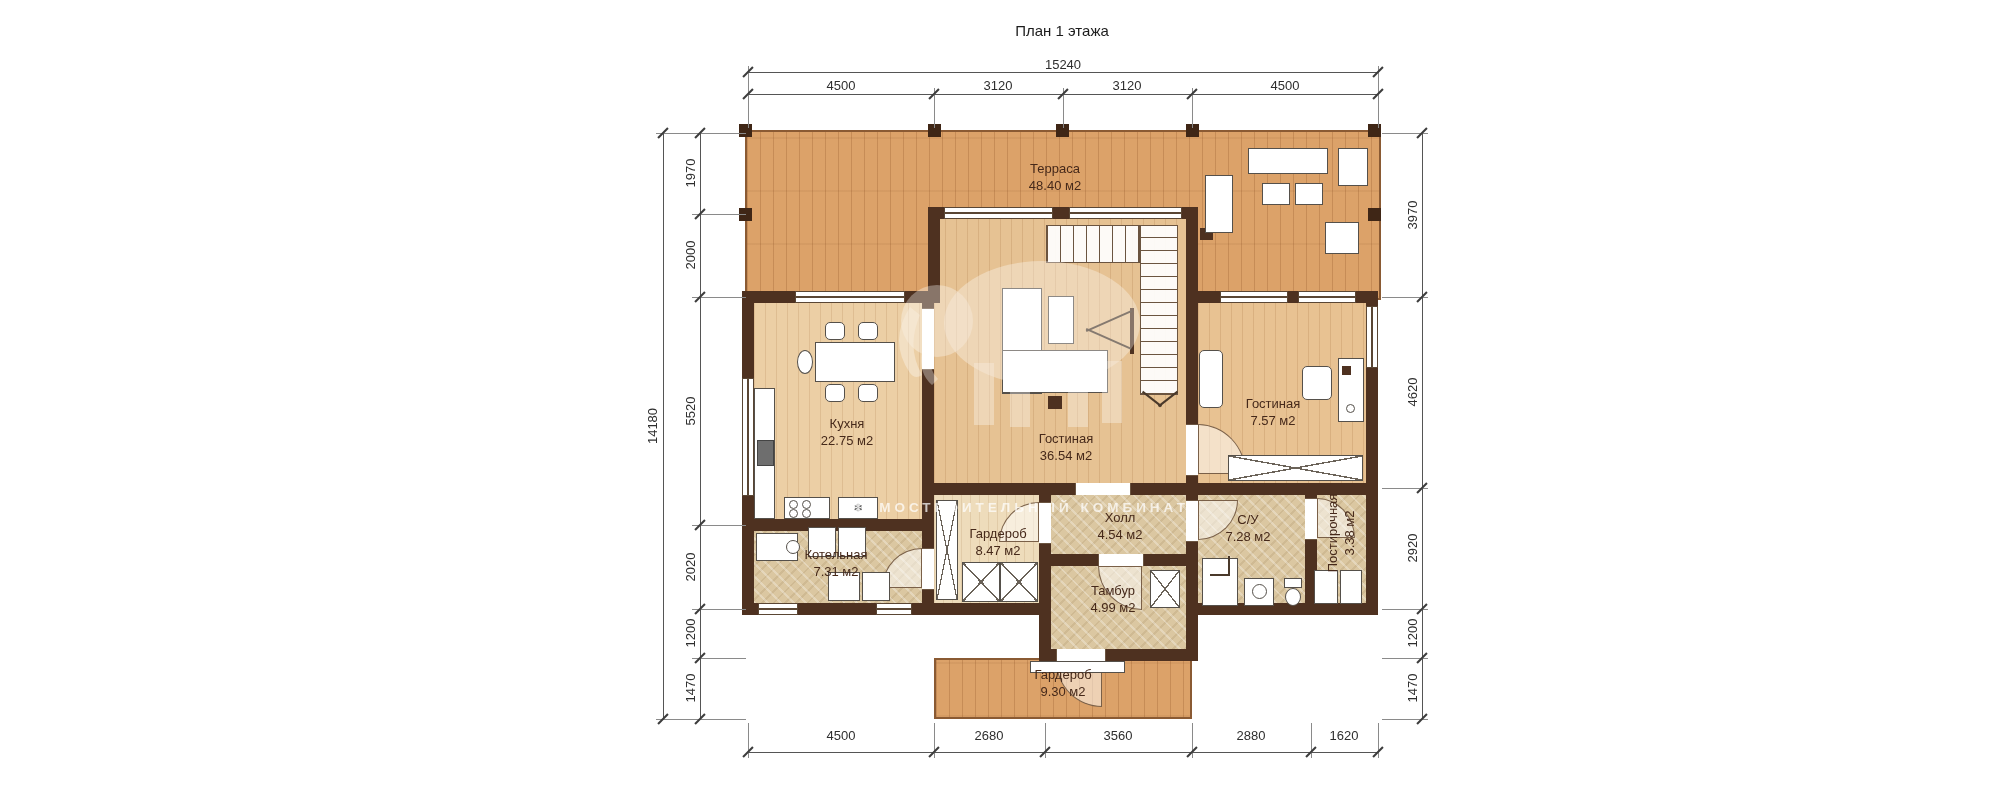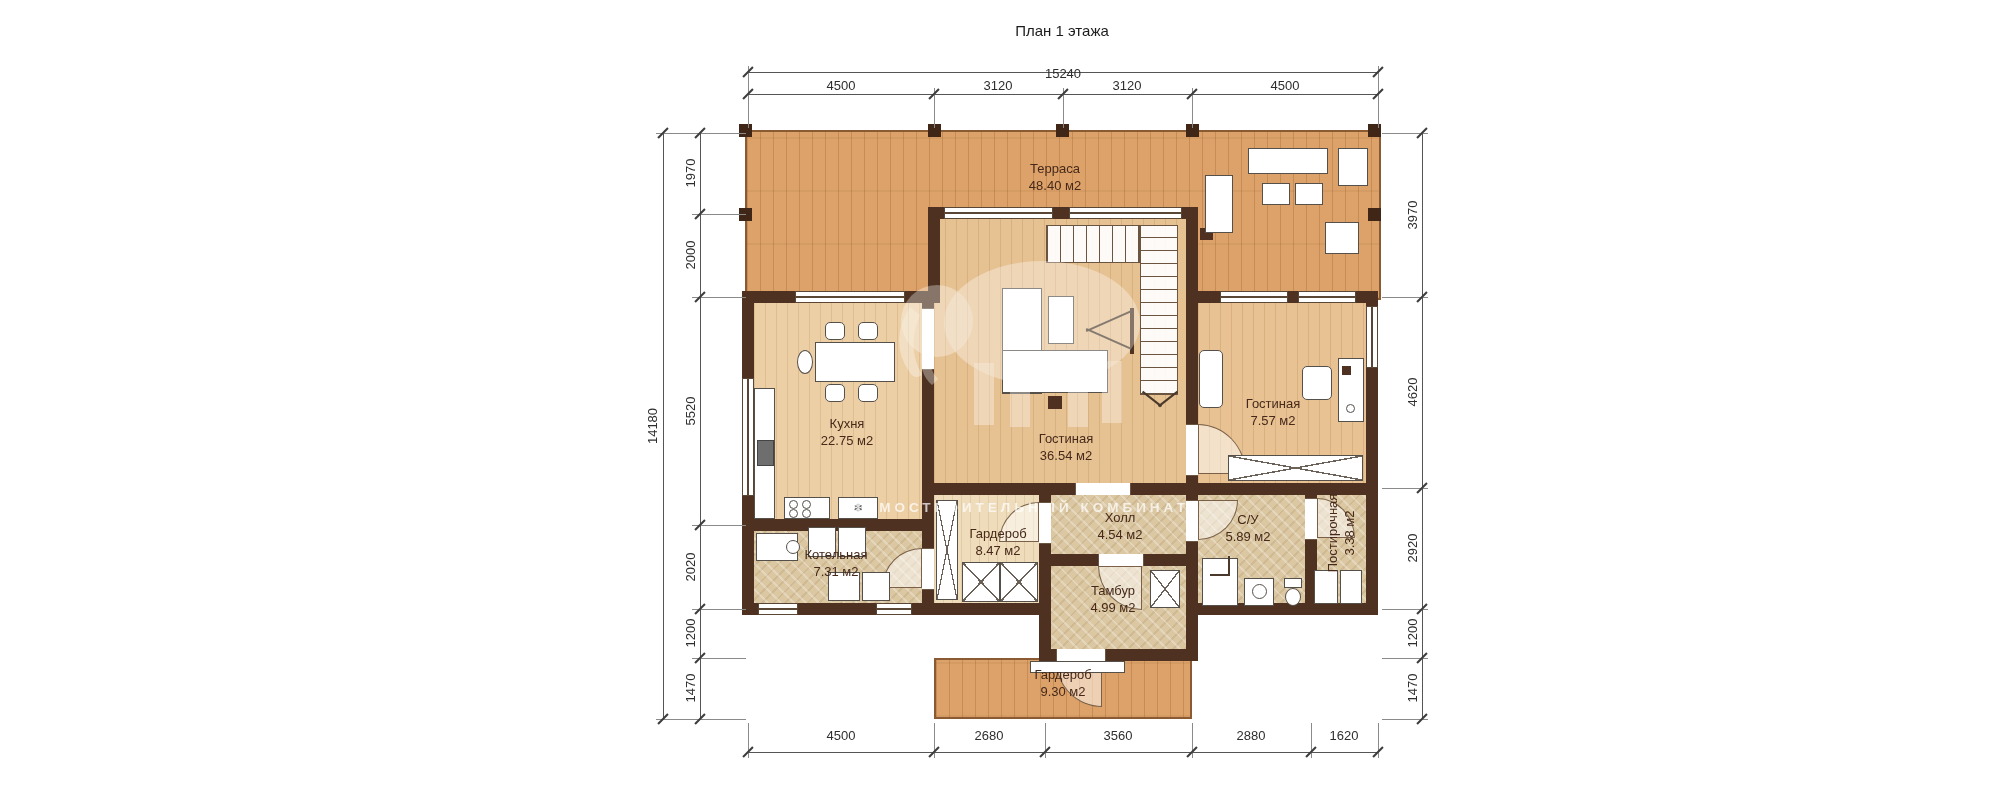--- a/index.html
+++ b/index.html
@@ -199,21 +199,21 @@
   <div class="ext" style="left:934px;top:88px;width:1px;height:40px"></div>
   <div class="ext" style="left:1063px;top:88px;width:1px;height:40px"></div>
   <div class="ext" style="left:1192px;top:88px;width:1px;height:40px"></div>
   <i class="tk" style="left:741px;top:71px"></i>
     <i class="tk" style="left:1371px;top:71px"></i>
   <i class="tk" style="left:741px;top:93px"></i>
     <i class="tk" style="left:927px;top:93px"></i>
     <i class="tk" style="left:1056px;top:93px"></i>
     <i class="tk" style="left:1185px;top:93px"></i>
     <i class="tk" style="left:1371px;top:93px"></i>
-  <div class="dimt" style="left:1063px;top:73px">15240</div>
+  <div class="dimt" style="left:1063px;top:64px">15240</div>
   <div class="dimt" style="left:841px;top:85px">4500</div>
   <div class="dimt" style="left:998px;top:85px">3120</div>
   <div class="dimt" style="left:1127px;top:85px">3120</div>
   <div class="dimt" style="left:1285px;top:85px">4500</div>
 
   <div class="dline" style="left:748px;top:752px;width:630px;height:1px"></div>
   <div class="ext" style="left:748px;top:723px;width:1px;height:35px"></div>
   <div class="ext" style="left:934px;top:723px;width:1px;height:35px"></div>
   <div class="ext" style="left:1045px;top:723px;width:1px;height:35px"></div>
   <div class="ext" style="left:1192px;top:723px;width:1px;height:35px"></div>
@@ -311,21 +311,21 @@
   <div class="rlabel" style="left:998px;top:543px">
     <span class="rn">Гардероб</span>
       <span class="ra">8.47 м2</span>
   </div>
   <div class="rlabel" style="left:1120px;top:527px">
     <span class="rn">Холл</span>
       <span class="ra">4.54 м2</span>
   </div>
   <div class="rlabel" style="left:1248px;top:529px">
     <span class="rn">С/У</span>
-      <span class="ra">5.89 м2</span>
+      <span class="ra">7.28 м2</span>
   </div>
   <div class="rlabel rot" style="left:1342px;top:533px">
     <span class="rn">Постирочная</span>
       <span class="ra">3.38 м2</span>
   </div>
   <div class="rlabel" style="left:836px;top:564px">
     <span class="rn">Котельная</span>
       <span class="ra">7.31 м2</span>
   </div>
   <div class="rlabel" style="left:1113px;top:600px">

